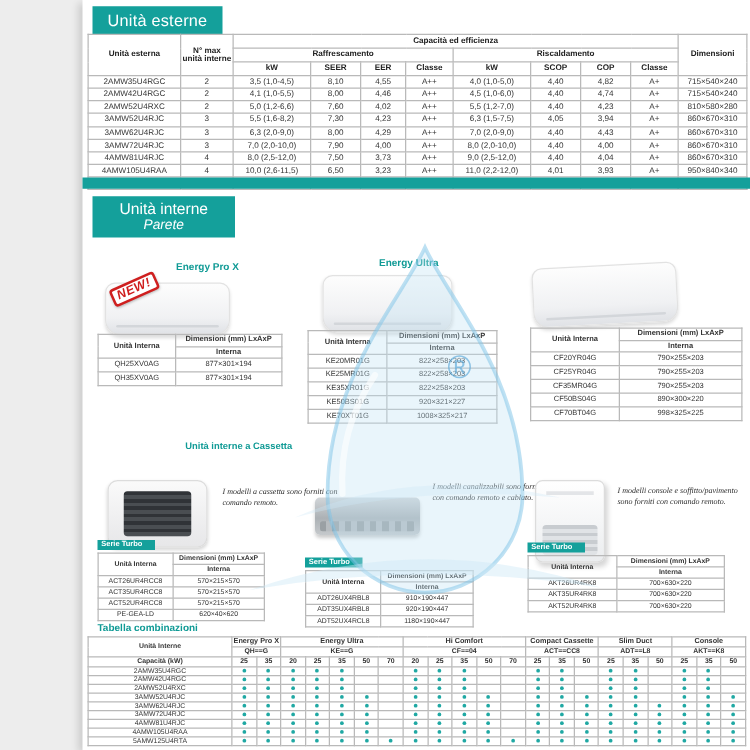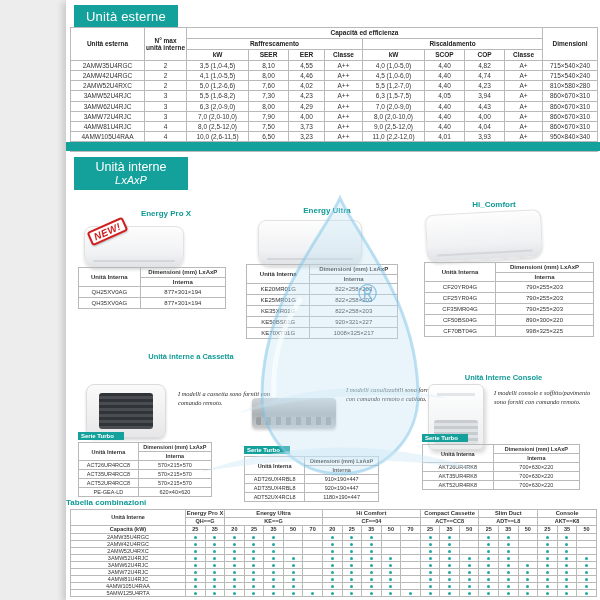--- a/index.html
+++ b/index.html
@@ -42,21 +42,21 @@
   .console::after { content:""; position:absolute; left:10%; right:10%; bottom:8%; height:38%; background:repeating-linear-gradient(0deg,#e0e3e6 0 3px,#c8ccd0 3px 6px); border-radius:3px; }
 
   
   .sec3-title { font-size:7.5px; font-weight:bold; color:#0f9a95; text-align:center; }
   .note { font-family:"Liberation Serif", serif; font-style:italic; font-size:6.4px; line-height:1.4; color:#2d2d2d; }
   .serie-badge { background:#14a09b; color:#fff; font-size:6px; font-weight:bold; padding:1px 10px 1px 3px; display:inline-block; }
   .mini2 th { font-weight:bold; font-size:5.5px; }
   .mini2 td { font-size:5.5px; height:8px; }
 
   
-  #combo-title { left:0; top:498px; font-size:8px; font-weight:bold; color:#0f9a95; }
+  #combo-title { left:12px; top:498px; font-size:8px; font-weight:bold; color:#0f9a95; }
   #combo-table { left:4px; top:509px; width:527px; }
   #combo-table th { font-size:5.5px; font-weight:bold; height:8px; padding:0; }
   #combo-table th.gname { font-size:5.8px; }
   #combo-table td { font-size:5.5px; height:7px; padding:0; }
   #combo-table td.mcell { text-align:center; }
   .dot { display:inline-block; width:3px; height:3px; background:#1fa8a3; border-radius:50%; vertical-align:middle; }
 
   
   #watermark { left:0; top:0; width:600px; height:600px; pointer-events:none; z-index:5; }
 </style>
@@ -221,21 +221,21 @@
           <td>-</td>
           <td>950×1050×340</td>
         </tr>
       </tbody>
   </table>
 
   <div class="abs teal-bar"></div>
 
   <div class="abs box-title" id="parete-box">
     <div class="l1">Unità interne</div>
-    <div class="l2">LxAxP</div>
+    <div class="l2">Parete</div>
   </div>
 
   <div class="abs ptitle" style="left:30px;top:209px;width:140px">Energy Pro X</div>
   <span class="abs new-badge" style="left:22px;top:224px">NEW!</span>
   <div class="abs wall-unit" style="left:18px;top:226px;width:100px;height:42px"></div>
   <table class="abs mini" style="left:12px;top:267px;width:148px">
     <thead>
       <tr>
           <th rowspan="2" class="uhead">Unità Interna</th>
           <th>Dimensioni (mm) LxAxP</th>
@@ -285,21 +285,20 @@
           <td>KE50BS01G</td>
           <td>920×321×227</td>
         </tr>
         <tr>
           <td>KE70XT01G</td>
           <td>1008×325×217</td>
         </tr>
       </tbody>
   </table>
 
-  <div class="abs ptitle" style="left:348px;top:200px;width:160px">Hi_Comfort</div>
   <div class="abs wall-unit" style="left:360px;top:212px;width:116px;height:48px;transform:rotate(-3deg)"></div>
   <table class="abs mini" style="left:358px;top:262px;width:170px">
     <thead>
       <tr>
           <th rowspan="2" class="uhead">Unità Interna</th>
           <th>Dimensioni (mm) LxAxP</th>
         </tr>
       <tr>
           <th>Interna</th>
         </tr>
@@ -386,21 +385,20 @@
           <td>ADT35UX4RBL8</td>
           <td>920×190×447</td>
         </tr>
         <tr>
           <td>ADT52UX4RCL8</td>
           <td>1180×190×447</td>
         </tr>
       </tbody>
   </table>
 
-  <div class="abs sec3-title" style="left:350px;top:373px;width:175px">Unità Interne Console</div>
   <div class="abs console" style="left:362px;top:384px;width:56px;height:66px"></div>
   <div class="abs note" style="left:428px;top:389px;width:100px">I modelli console e soffitto/pavimento sono forniti con comando remoto.</div>
   <span class="abs serie-badge" style="left:356px;top:434px">Serie Turbo</span>
   <table class="abs mini2" style="left:356px;top:444px;width:158px">
     <thead>
       <tr>
           <th rowspan="2" style="width:45%">Unità Interna</th>
           <th>Dimensioni (mm) LxAxP</th>
         </tr>
       <tr>

